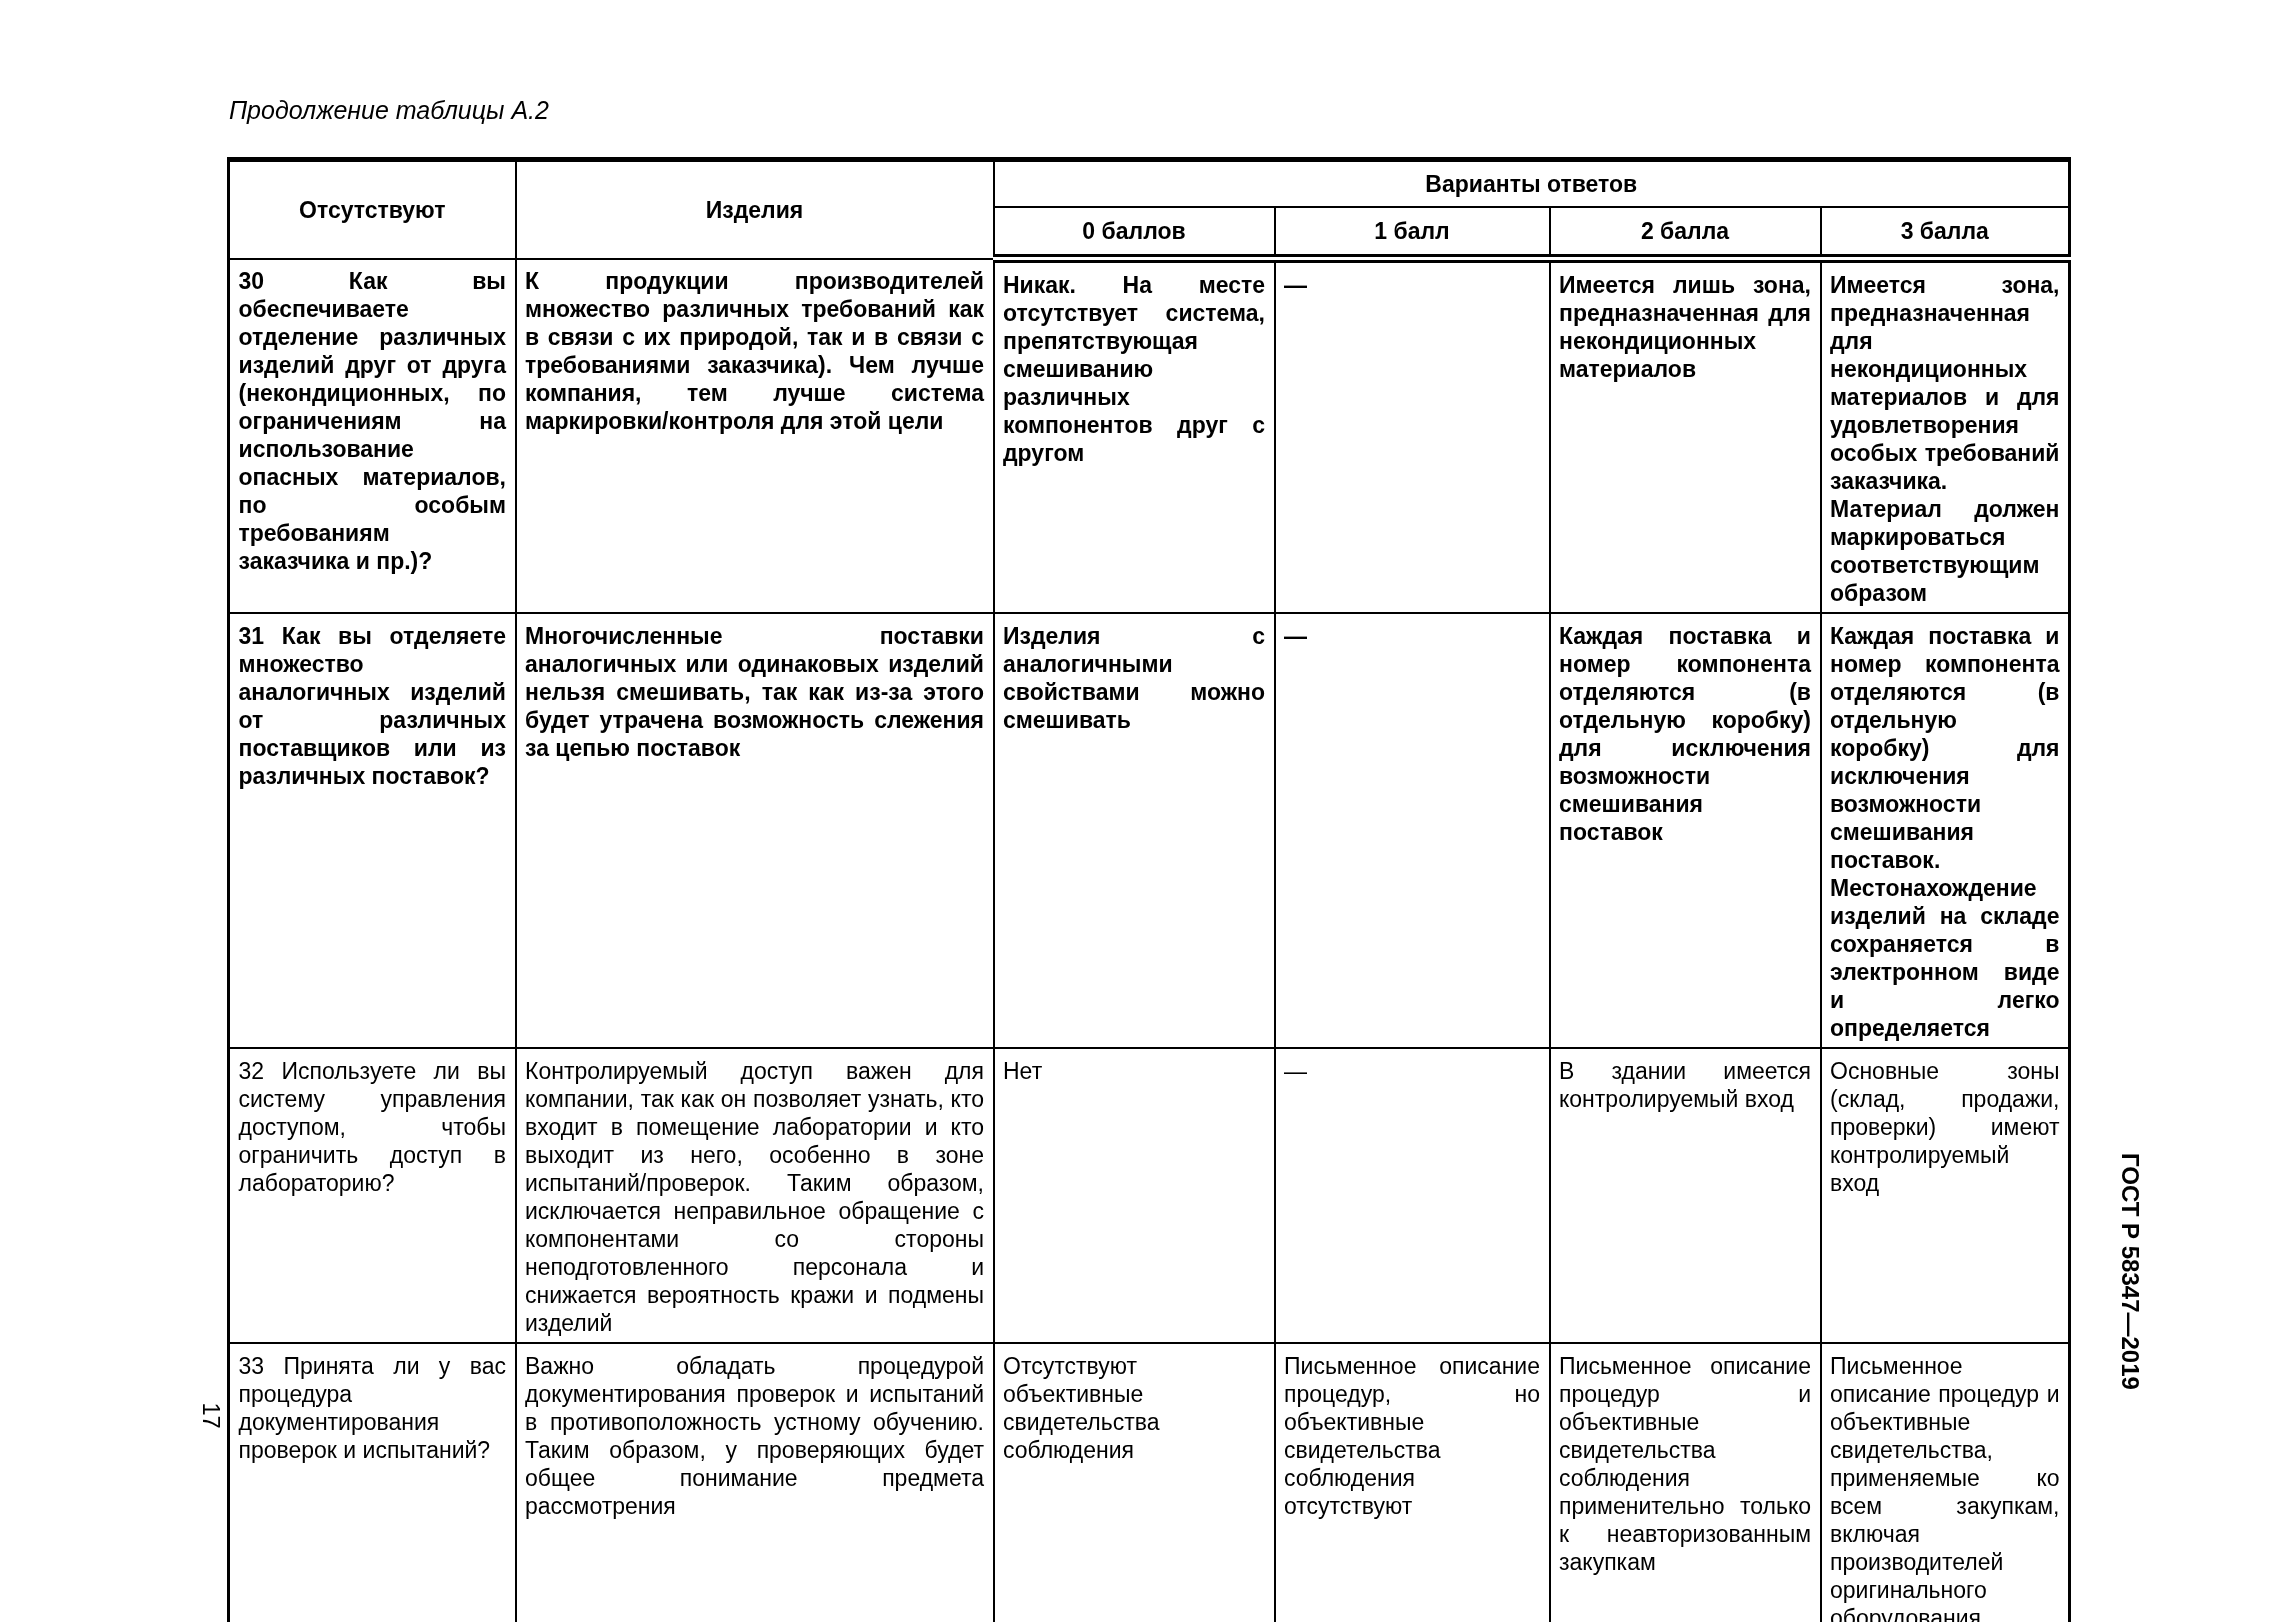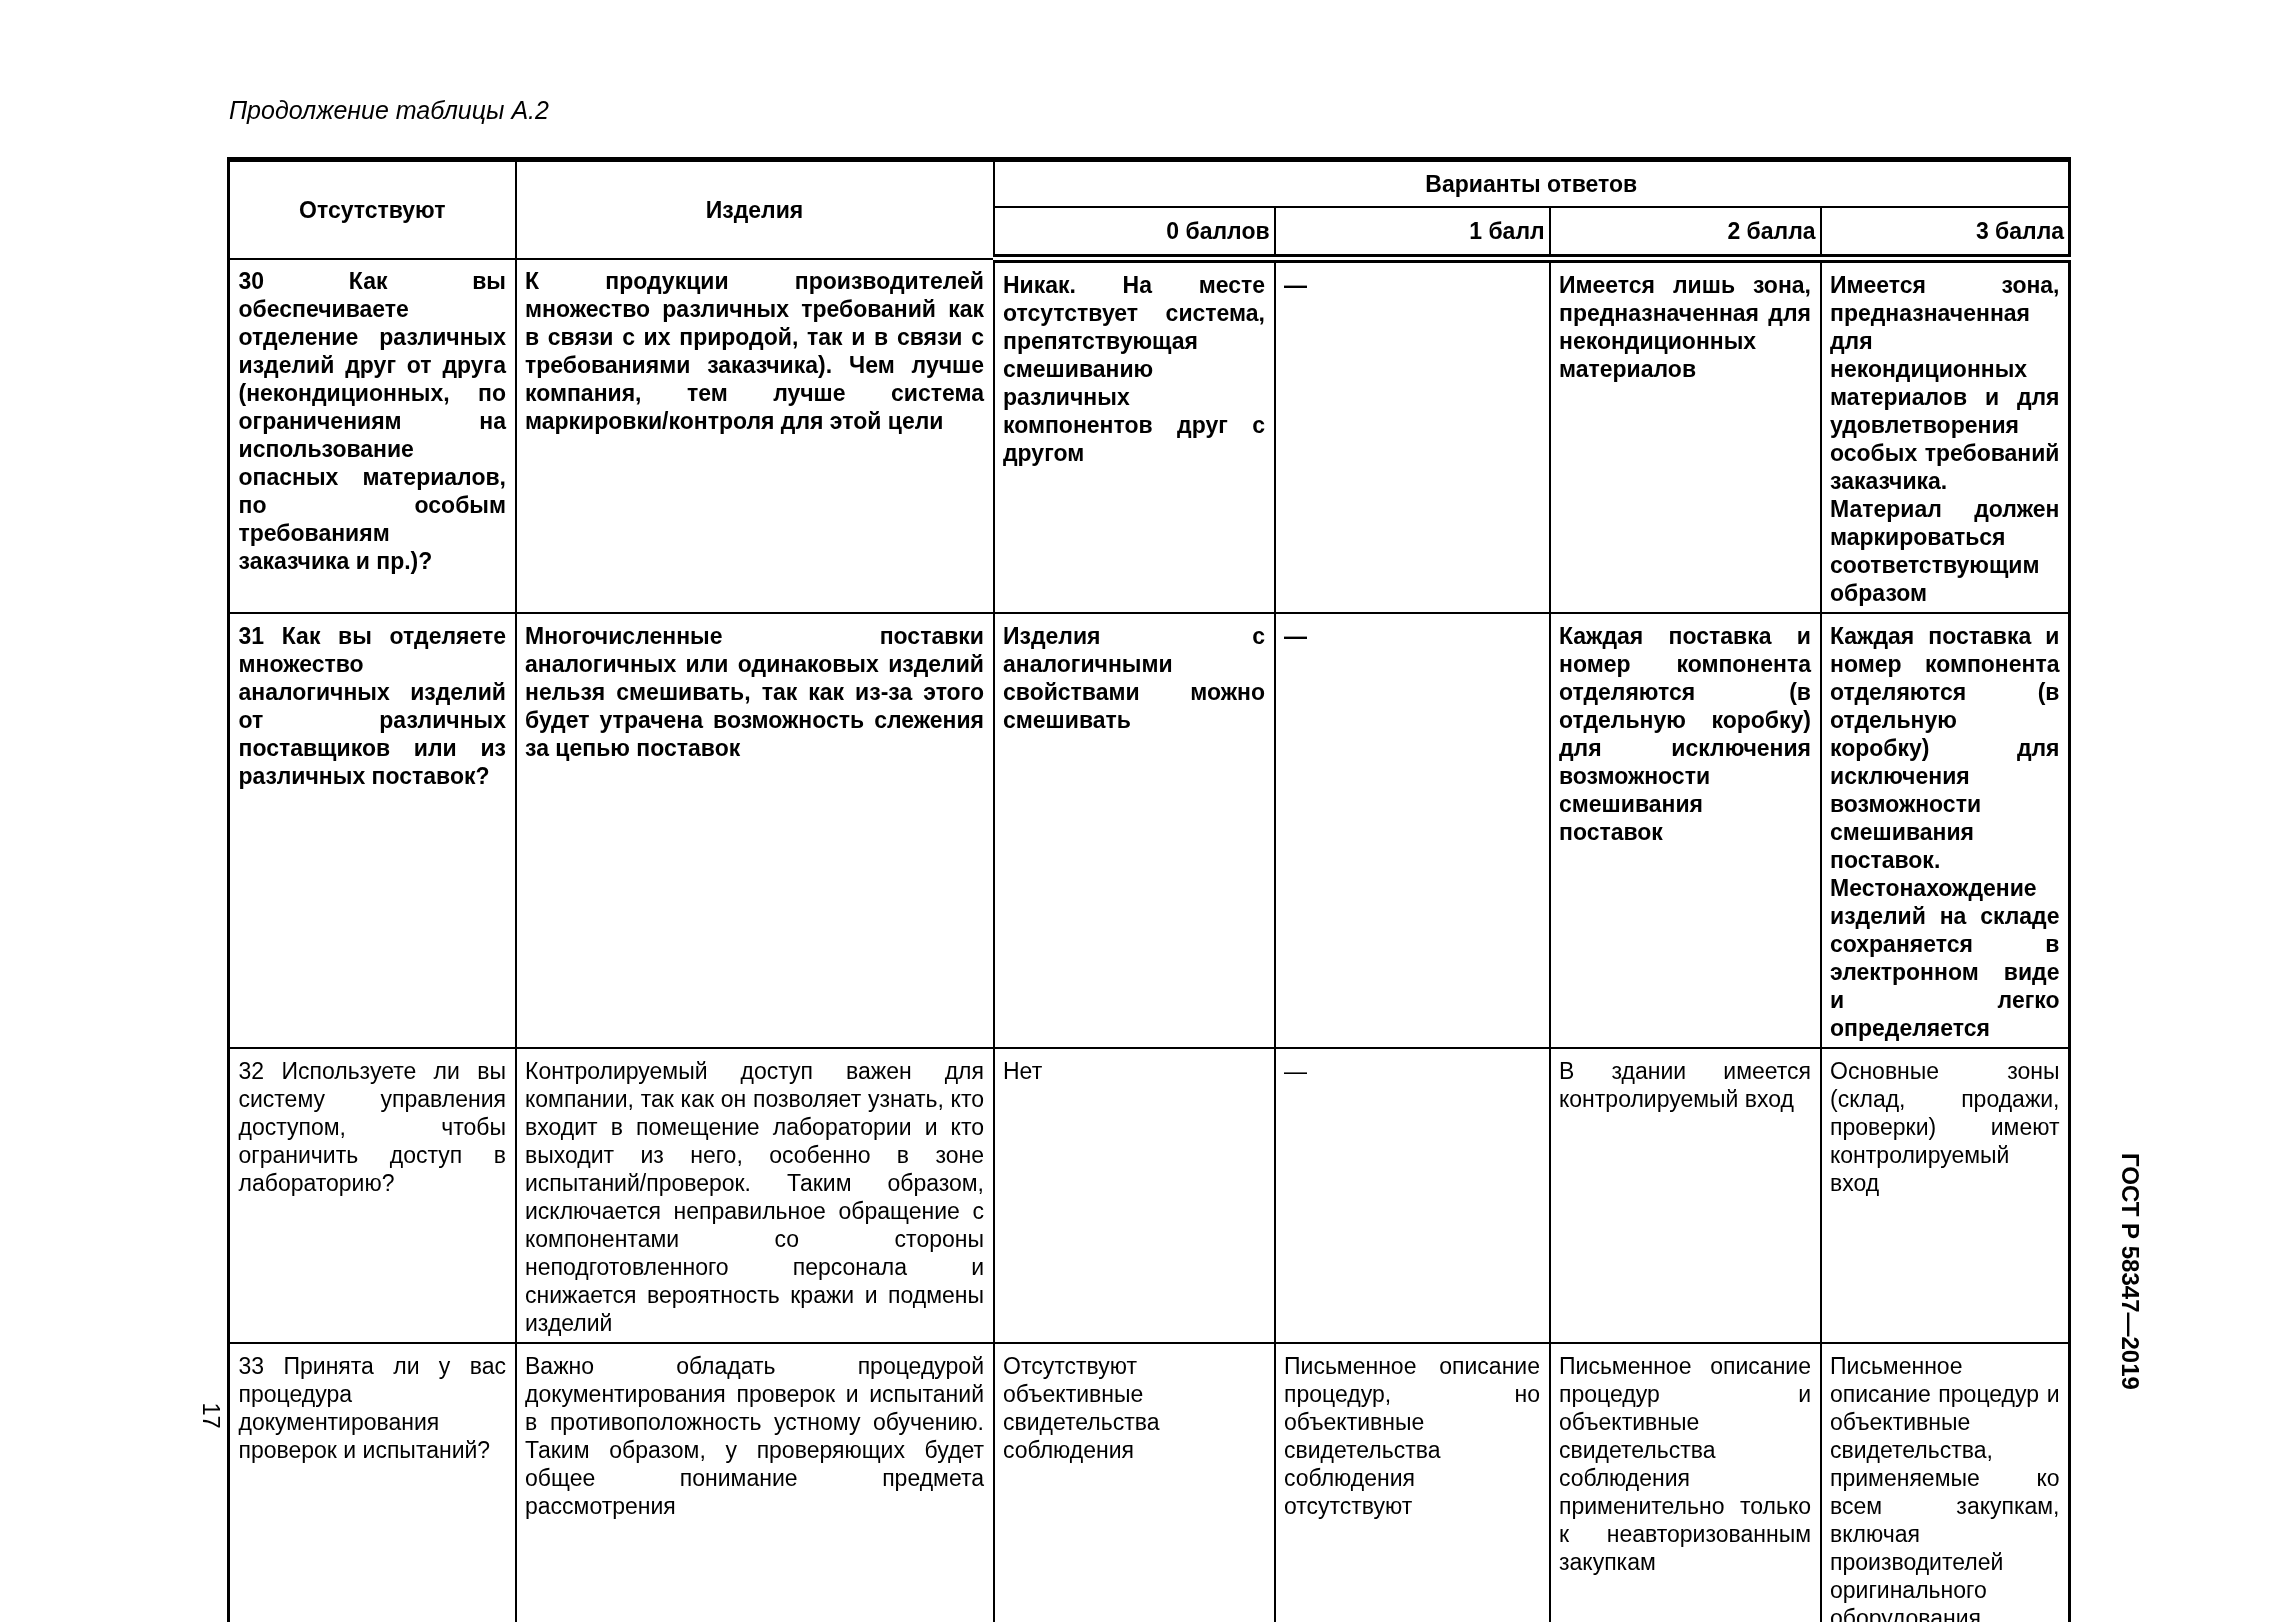--- a/index.html
+++ b/index.html
@@ -54,21 +54,20 @@
     vertical-align: middle;
     padding: 2.6px 3.9px;
   }
   th.answers-group {
     border-bottom: 5.9px solid #000;
   }
   tr.subhead th,
   th.head-req,
   th.head-desc {
     border-bottom: 9.2px double #000;
-    text-align: right;
   }
   table.assessment td {
     vertical-align: top;
     text-align: justify;
     padding: 7.9px 8.5px 5.2px 8.5px;
   }
   td.dash {
     text-align: center;
     vertical-align: middle;
     padding: 0;

